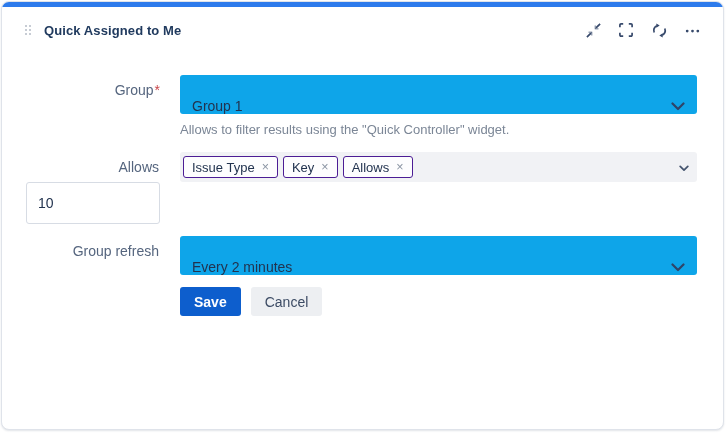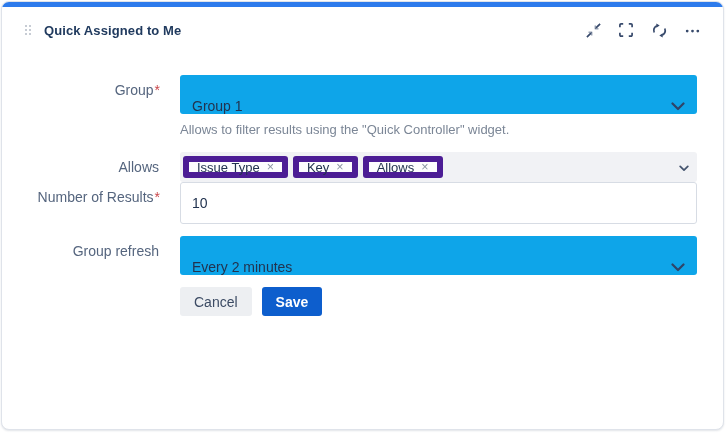--- a/index.html
+++ b/index.html
@@ -48,21 +48,21 @@
   .help-row.tight { margin: 8px 0 13px; }
   .help-text { font-size: 13px; color: #7b8696; }
 
   .multi-field {
     height: 30px; background: #f1f2f5; border-radius: 3px;
     display: flex; align-items: center; padding: 0 8px 0 3px; cursor: pointer;
   }
   .tags { display: flex; align-items: center; gap: 5px; flex: 1; }
   .tag {
     display: inline-flex; align-items: center; height: 22px; padding: 0 8px;
-    background: #fdfdfe; border: 6px solid #4c1d95; border-radius: 3px;
+    background: #fdfdfe; border: 1px solid #4c1d95; border-radius: 3px;
     font-size: 13px; color: #22334f; cursor: grab;
   }
   .tag-remove { color: #8a94a3; margin-left: 7px; font-size: 12.5px; cursor: pointer; }
   .chev-sm { color: #44546e; flex: none; }
 
   .text-input {
     width: 100%; height: 42px; background: #fff; border: 1px solid #d7dce4;
     border-radius: 3px; padding: 0 11px; font-size: 14px; color: #22334f;
     font-family: "Liberation Sans", sans-serif; outline: none;
   }
@@ -181,38 +181,37 @@
         <span class="chev-sm">
           <svg width="10" height="7" viewBox="0 0 10 7" fill="none" stroke="currentColor" stroke-width="1.7" stroke-linecap="round" stroke-linejoin="round">
               <path d="M1.2 1.4 L5 5.2 L8.8 1.4"></path>
             </svg>
         </span>
       </div>
     </div>
 
 
     <div class="form-row row-gap">
-      <label class="form-label"><span>Number of Results</span><span class="req">*</span></label>
       <input class="text-input" type="text" value="10" style="">
     </div>
 
     <div class="form-row row-gap">
       <label class="form-label"><span>Group refresh</span><span class="req"></span></label>
       <div class="select-field">
         <span class="grow">Every 2 minutes</span>
         <span class="chev">
           <svg width="14" height="9" viewBox="0 0 14 9" fill="none" stroke="currentColor" stroke-width="2.2" stroke-linecap="round" stroke-linejoin="round">
               <path d="M1.5 1.5 L7 7 L12.5 1.5"></path>
             </svg>
         </span>
       </div>
     </div>
 
     <div class="form-row">
       <span></span>
       <div class="button-row">
+        <button class="btn btn-primary">Save</button>
         <button class="btn btn-secondary">Cancel</button>
-        <button class="btn btn-primary">Save</button>
       </div>
     </div>
 
   </div>
 </div>
 
 </body></html>

